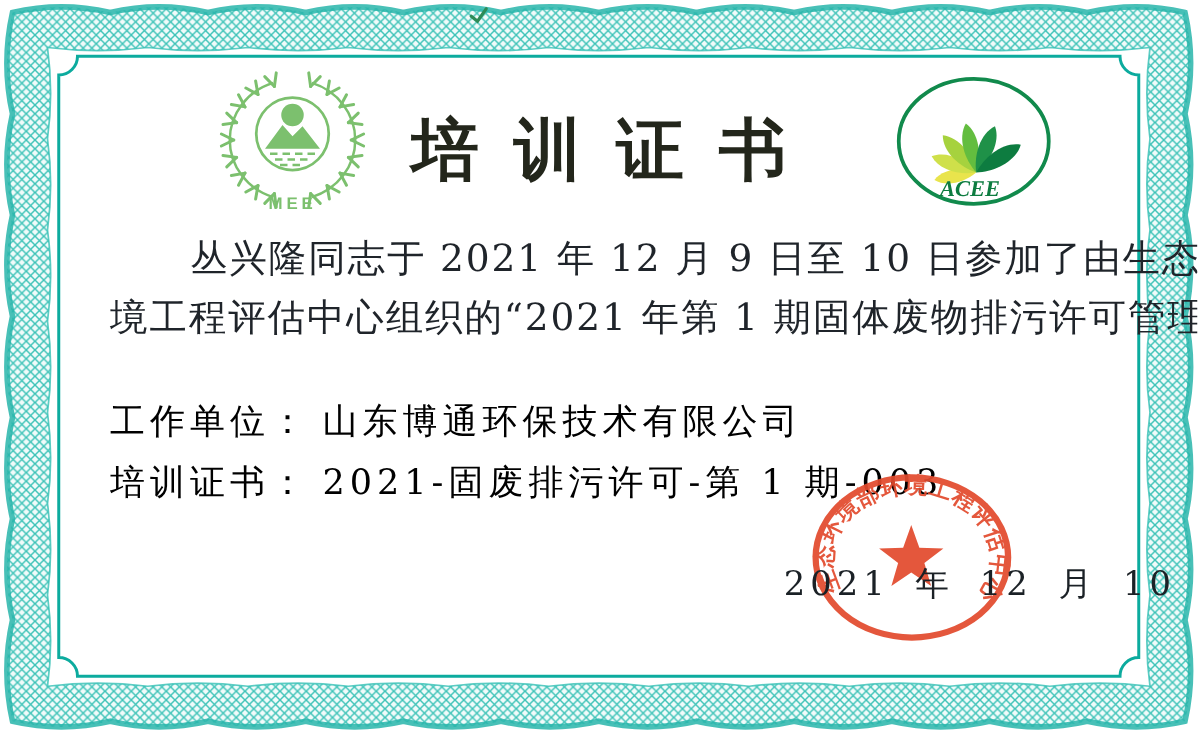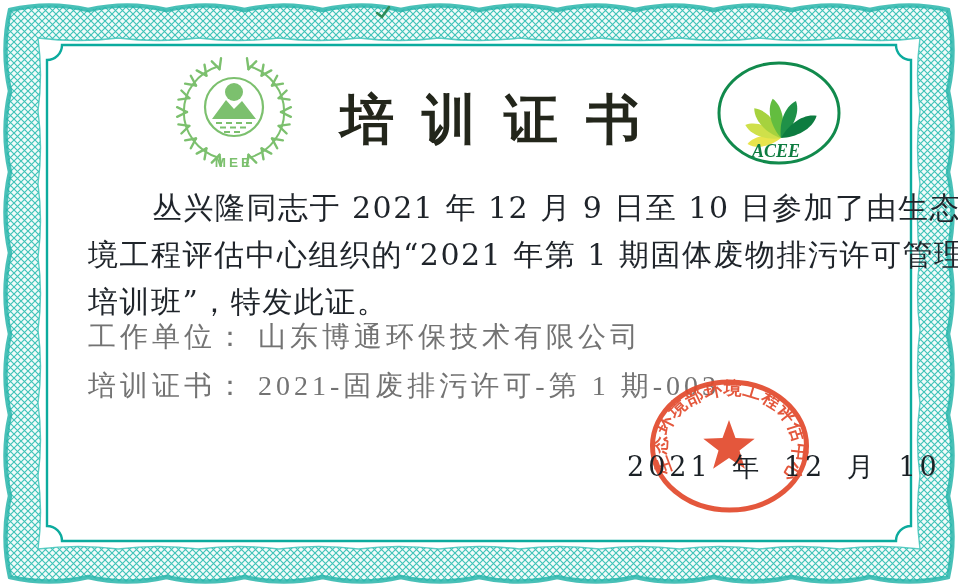--- a/index.html
+++ b/index.html
@@ -7,42 +7,42 @@
     position:relative;
     width:958px;height:587px;
     background:#ffffff;
     overflow:hidden;
     font-family:"DejaVu Serif","Liberation Serif",serif;
   }
   .border-art{position:absolute;left:0;top:0;z-index:1;}
   .layer{position:absolute;z-index:3;}
 
   .title{
-    left:340px;top:84px;
+    left:329px;top:84px;
     font-size:54px;font-weight:bold;
     letter-spacing:28px;
     color:#23261b;
     white-space:nowrap;
   }
   .logo{position:absolute;z-index:3;}
   .logo-mee{left:170px;top:55px;}
   .logo-acee{left:714px;top:58px;}
 
   .body-text{
     left:88px;top:184px;width:834px;
     font-size:30px;line-height:47px;
     color:#1f242a;letter-spacing:1.5px;
   }
   .body-line{white-space:nowrap;}
   .body-line.indent{padding-left:64px;}
 
   .meta-line{
     left:88px;
-    font-size:28px;color:#737373;
-    letter-spacing:4px;white-space:nowrap;font-family:Liberation Serif, serif;
+    font-size:28px;color:#000000;
+    letter-spacing:4px;white-space:nowrap;
   }
   .meta-work{top:318px;}
   .meta-cert{top:367px;}
   .meta-value{margin-left:10px;}
 
   .seal{left:645px;top:375px;z-index:4;opacity:.93;}
   .date-line{
     left:627px;top:449px;z-index:5;
     font-size:27px;color:#1b2126;
     letter-spacing:4px;word-spacing:8px;white-space:nowrap;
@@ -134,21 +134,20 @@
       <path d="M0 0 C-7 -12 -9 -30 0 -40 C9 -30 7 -12 0 0Z" transform="translate(67,80) rotate(-12)" fill="#63bd3f"></path>
       <path d="M0 0 C-7 -12 -9 -30 0 -40 C9 -30 7 -12 0 0Z" transform="translate(67,80) rotate(22)" fill="#1f9148"></path>
       <path d="M0 0 C-7 -12 -9 -30 0 -40 C9 -30 7 -12 0 0Z" transform="translate(67,80) rotate(58) scale(1.05)" fill="#0d7c40"></path>
     </g>
     <text x="62" y="99" text-anchor="middle" font-size="18" font-weight="bold" font-style="italic" font-family="Liberation Serif, serif" fill="#0d7c40">ACEE</text>
   </svg>
 
   <div class="layer body-text">
     <div class="body-line indent">丛兴隆同志于 2021 年 12 月 9 日至 10 日参加了由生态环境部环</div>
     <div class="body-line">境工程评估中心组织的“2021 年第 1 期固体废物排污许可管理专题</div>
-    <div class="body-line">培训班”，特发此证。</div>
   </div>
 
   <div class="layer meta-line meta-work">
     <span>工作单位：</span><span class="meta-value">山东博通环保技术有限公司</span>
   </div>
 
   <div class="layer meta-line meta-cert">
     <span>培训证书：</span><span class="meta-value">2021-固废排污许可-第 1 期-003</span>
   </div>
 

